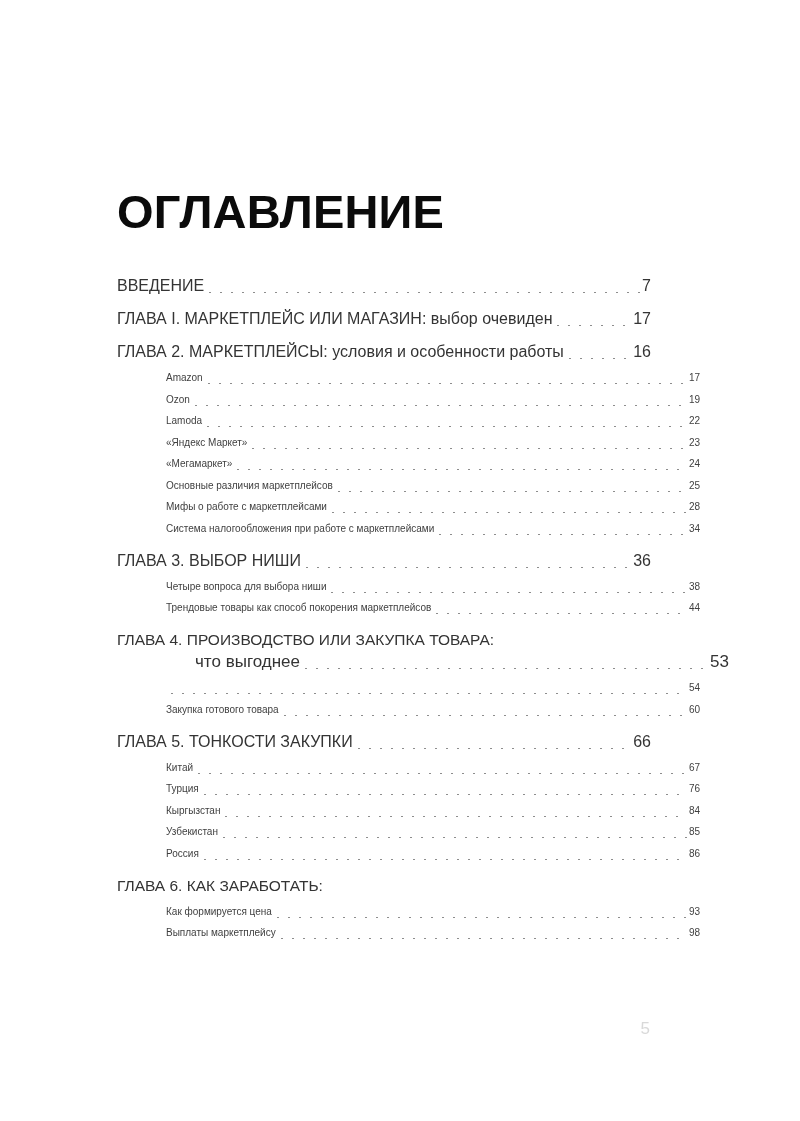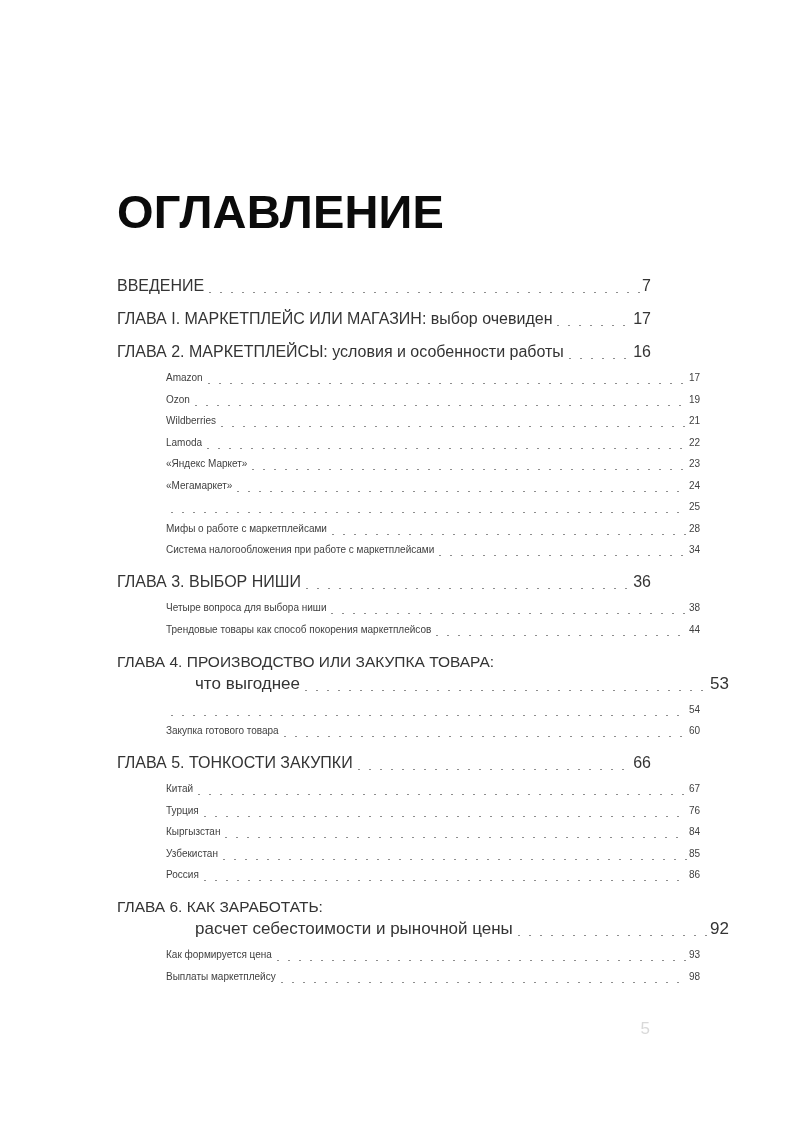--- a/index.html
+++ b/index.html
@@ -161,40 +161,36 @@
         <span class="label">Amazon</span>
         <span class="leader"></span>
         <span class="pageno">17</span>
       </div>
       <div class="entry sub">
         <span class="label">Ozon</span>
         <span class="leader"></span>
         <span class="pageno">19</span>
       </div>
       <div class="entry sub">
-        <span class="label">Wildberries</span>
-        <span class="leader"></span>
-        <span class="pageno">21</span>
-      </div>
-      <div class="entry sub">
         <span class="label">Lamoda</span>
         <span class="leader"></span>
         <span class="pageno">22</span>
       </div>
       <div class="entry sub">
         <span class="label">«Яндекс Маркет»</span>
         <span class="leader"></span>
         <span class="pageno">23</span>
       </div>
       <div class="entry sub">
         <span class="label">«Мегамаркет»</span>
         <span class="leader"></span>
         <span class="pageno">24</span>
       </div>
       <div class="entry sub">
+        <span class="label">Основные различия маркетплейсов</span>
         <span class="leader"></span>
         <span class="pageno">25</span>
       </div>
       <div class="entry sub">
         <span class="label">Мифы о работе с маркетплейсами</span>
         <span class="leader"></span>
         <span class="pageno">28</span>
       </div>
       <div class="entry sub">
         <span class="label">Система налогообложения при работе с маркетплейсами</span>
@@ -255,25 +251,20 @@
         <span class="label">Узбекистан</span>
         <span class="leader"></span>
         <span class="pageno">85</span>
       </div>
       <div class="entry sub">
         <span class="label">Россия</span>
         <span class="leader"></span>
         <span class="pageno">86</span>
       </div>
       <div class="chapter-head"><span class="label">ГЛАВА 6. КАК ЗАРАБОТАТЬ:</span></div>
-      <div class="entry chapter-cont">
-        <span class="label">расчет себестоимости и рыночной цены</span>
-        <span class="leader"></span>
-        <span class="pageno">92</span>
-      </div>
       <div class="entry sub group-first">
         <span class="label">Как формируется цена</span>
         <span class="leader"></span>
         <span class="pageno">93</span>
       </div>
       <div class="entry sub">
         <span class="label">Выплаты маркетплейсу</span>
         <span class="leader"></span>
         <span class="pageno">98</span>
       </div>

